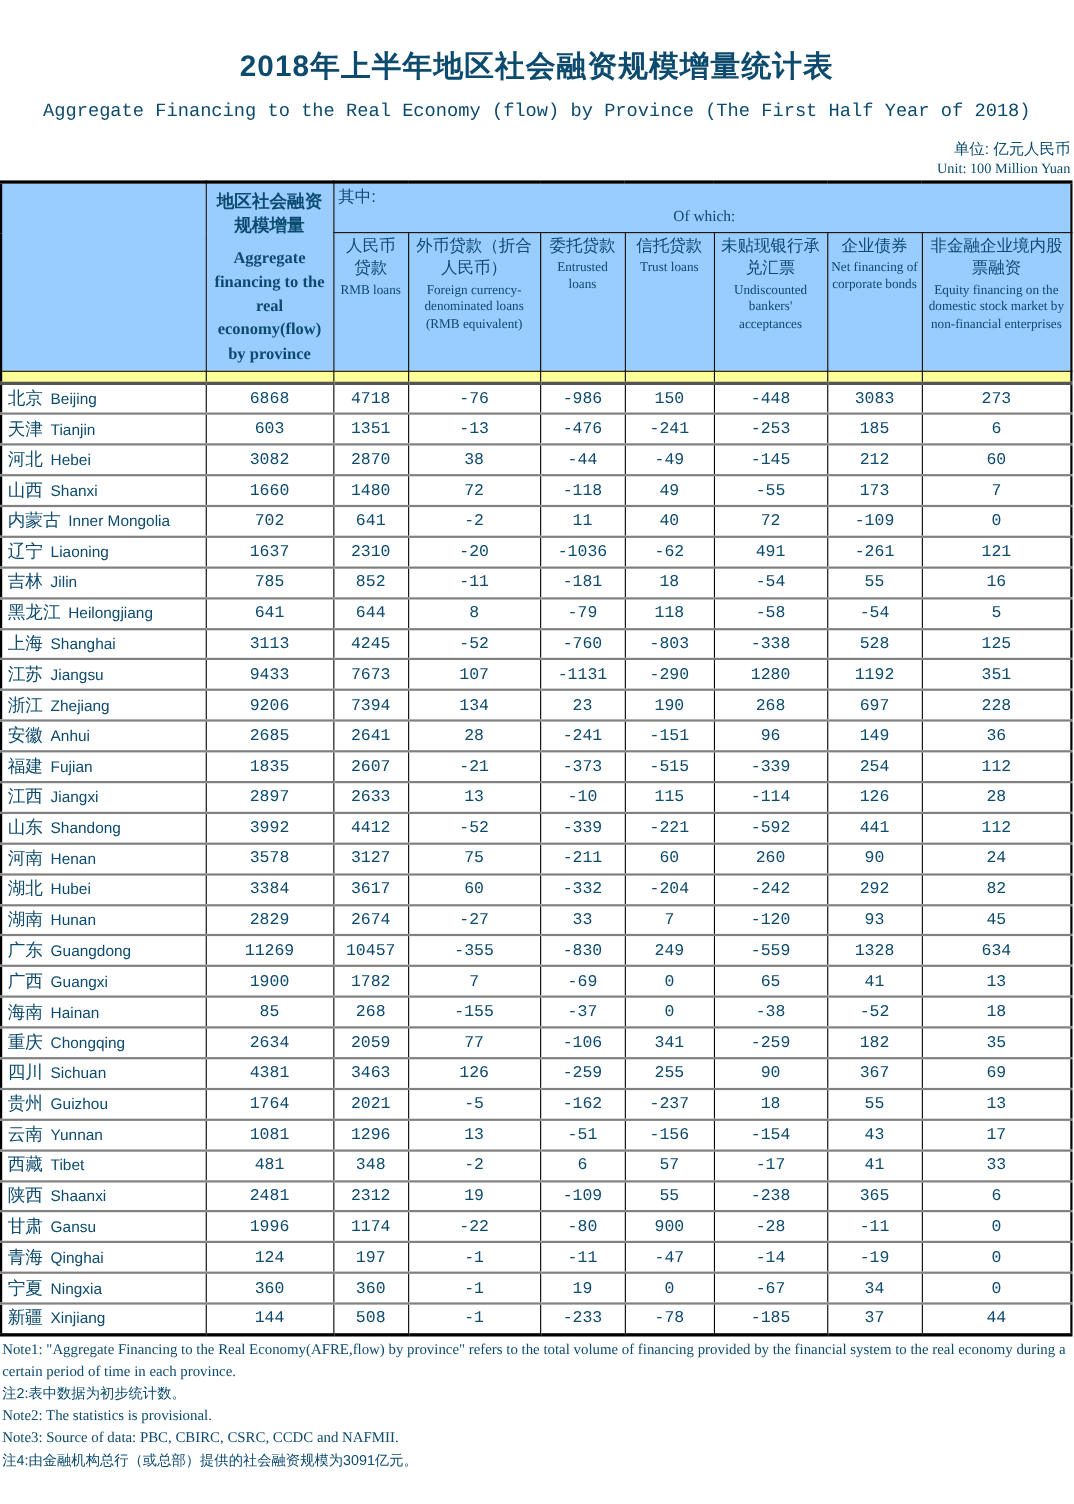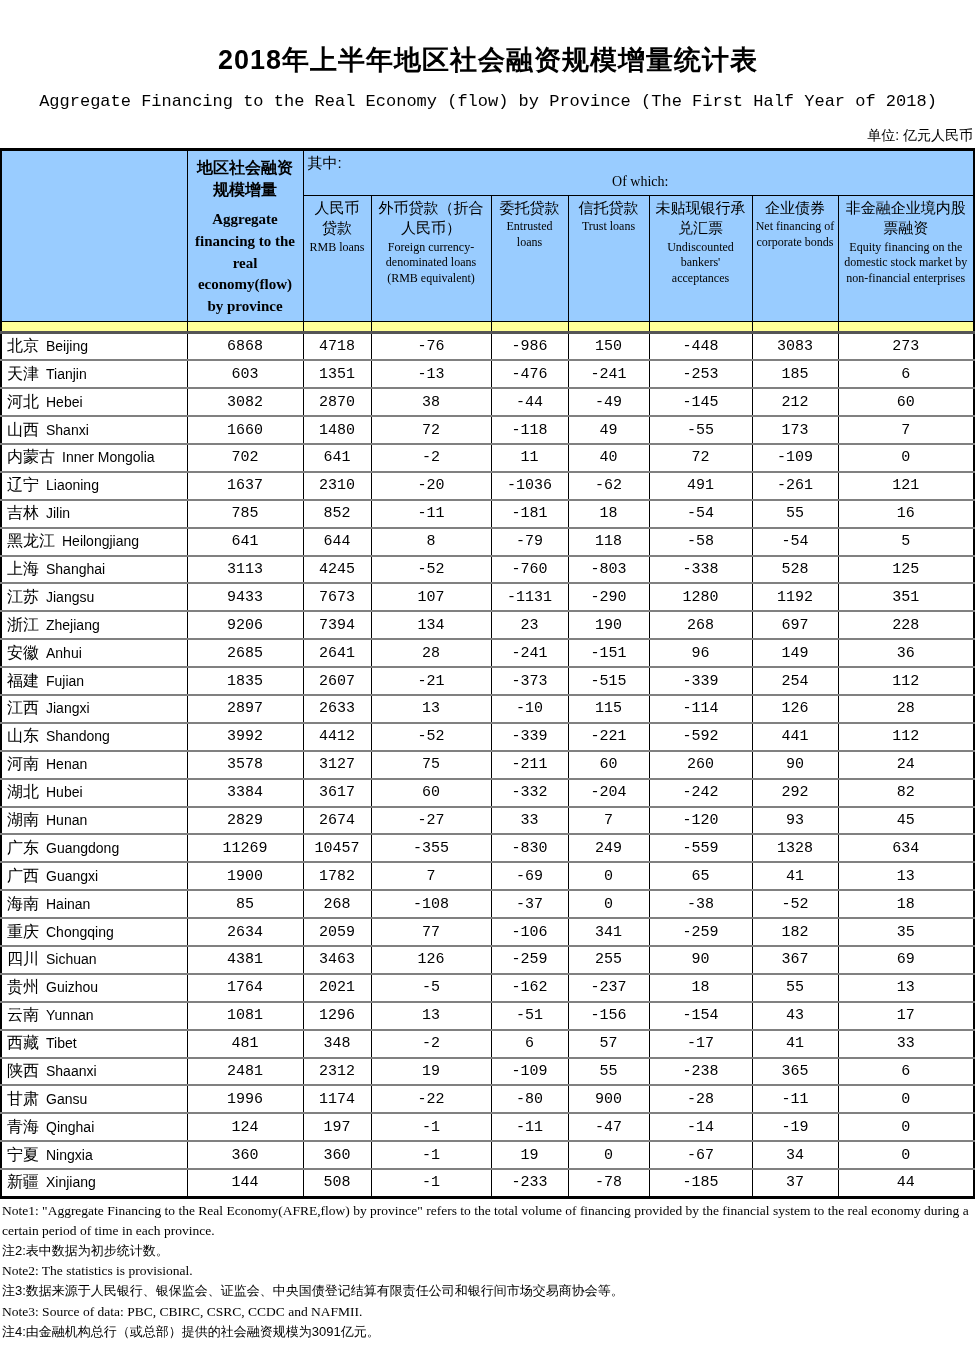--- a/index.html
+++ b/index.html
@@ -2,21 +2,21 @@
 <html><head>
 <meta charset="utf-8">
 <style>
   * { margin:0; padding:0; box-sizing:border-box; }
   html,body { background:#ffffff; }
   .page {
     position:relative;
     width:976px; height:1367px;
     background:#ffffff;
     font-family:"Liberation Sans", sans-serif;
-    color:#000000;
+    color:#0c4a6e;
     overflow:hidden;
   }
   
   .title-zh {
     padding-top:42px;
     text-align:center;
     font-size:27px;
     font-weight:bold;
     letter-spacing:1px;
   }
@@ -106,20 +106,21 @@
   .note-en { font-family:"Liberation Serif", serif; font-size:13.5px; line-height:1.5; }
 </style>
 </head>
 <body>
 
 <div class="page">
 
   <div class="title-zh">2018年上半年地区社会融资规模增量统计表</div>
   <div class="title-en">Aggregate Financing to the Real Economy (flow)  by Province (The First Half Year of 2018)</div>
   <div class="unit-zh">单位: 亿元人民币</div>
+  <div class="unit-en">Unit: 100 Million Yuan</div>
 
   <table class="afre">
     <colgroup>
       <col class="c1">
         <col class="c2">
         <col class="c3">
         <col class="c4">
         <col class="c5">
       <col class="c6">
         <col class="c7">
@@ -466,21 +467,21 @@
           <td class="val">41</td>
           <td class="val">13</td>
         </tr>
 
         <tr class="data-row">
           <td class="province">
             <span class="pv-zh">海南</span><span class="pv-en">Hainan</span>
           </td>
           <td class="val">85</td>
           <td class="val">268</td>
-          <td class="val">-108</td>
+          <td class="val">-155</td>
           <td class="val">-37</td>
           <td class="val">0</td>
           <td class="val">-38</td>
           <td class="val">-52</td>
           <td class="val">18</td>
         </tr>
 
         <tr class="data-row">
           <td class="province">
             <span class="pv-zh">重庆</span><span class="pv-en">Chongqing</span>
@@ -625,21 +626,20 @@
 
   <div class="notes">
 
 
       <div class=" note-en">Note1: "Aggregate Financing to the Real Economy(AFRE,flow) by province" refers to the total volume of financing provided by the financial system to the real economy during a certain period of time in each province.</div>
 
       <div class=" note-zh">注2:表中数据为初步统计数。</div>
 
       <div class=" note-en">Note2: The statistics is provisional.</div>
 
-      <div class=" note-zh">注3:数据来源于人民银行、银保监会、证监会、中央国债登记结算有限责任公司和银行间市场交易商协会等。</div>
 
       <div class=" note-en">Note3: Source of data: PBC, CBIRC, CSRC, CCDC and NAFMII.</div>
 
       <div class=" note-zh">注4:由金融机构总行（或总部）提供的社会融资规模为3091亿元。</div>
 
     </div>
 
 </div>
 
 </body></html>

